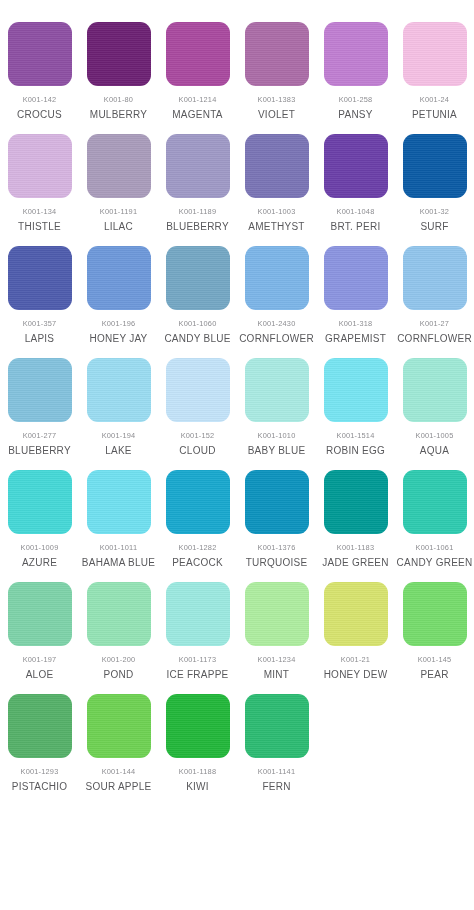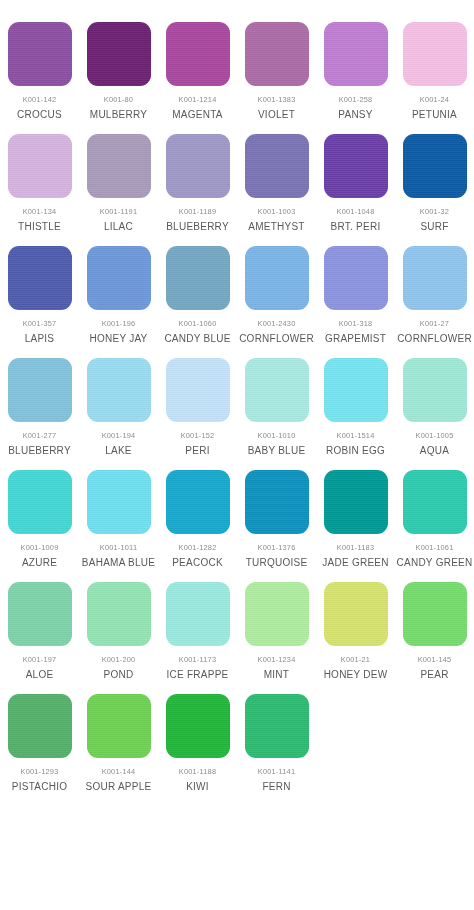--- a/index.html
+++ b/index.html
@@ -171,21 +171,21 @@
       <div class="swatch-name">BLUEBERRY</div>
     </div>
     <div class="swatch-cell">
       <div class="swatch-chip" style="background-color: rgb(154, 220, 241);"></div>
       <div class="swatch-code">K001-194</div>
       <div class="swatch-name">LAKE</div>
     </div>
     <div class="swatch-cell">
       <div class="swatch-chip" style="background-color: rgb(195, 227, 249);"></div>
       <div class="swatch-code">K001-152</div>
-      <div class="swatch-name">PERI</div>
+      <div class="swatch-name">CLOUD</div>
     </div>
     <div class="swatch-cell">
       <div class="swatch-chip" style="background-color: rgb(169, 234, 226);"></div>
       <div class="swatch-code">K001-1010</div>
       <div class="swatch-name">BABY BLUE</div>
     </div>
     <div class="swatch-cell">
       <div class="swatch-chip" style="background-color: rgb(119, 229, 242);"></div>
       <div class="swatch-code">K001-1514</div>
       <div class="swatch-name">ROBIN EGG</div>

